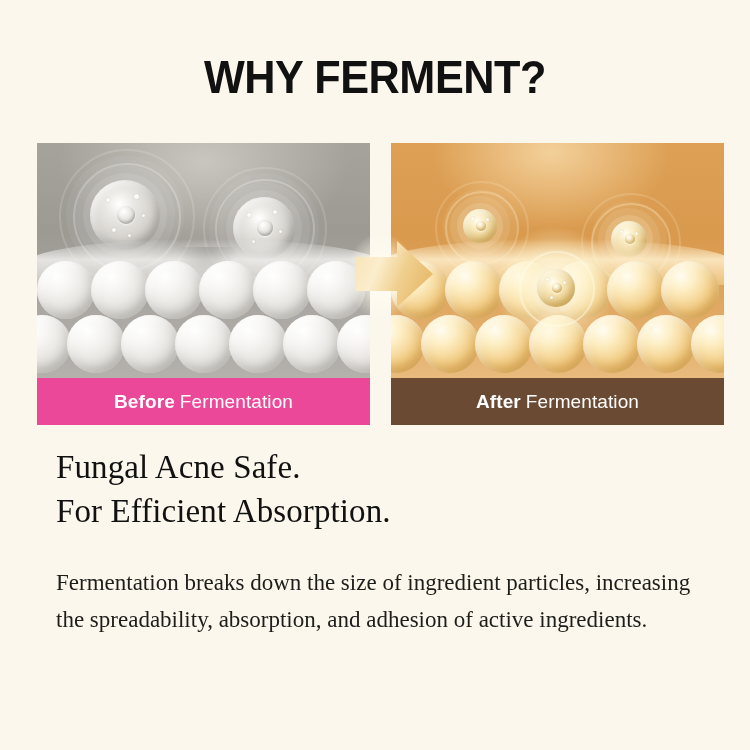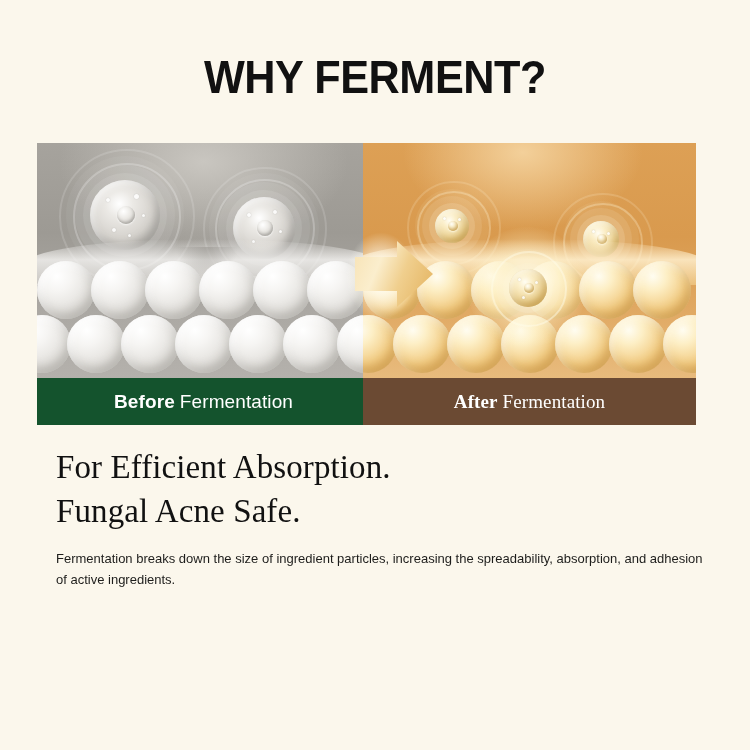--- a/index.html
+++ b/index.html
@@ -41,21 +41,21 @@
     height: 282px;
   }
   .panel {
     position: absolute;
     top: 0;
     width: 333px;
     height: 282px;
     overflow: hidden;
   }
   .panel-before { left: 0; }
-  .panel-after  { left: 326px; font-family: Liberation Serif, serif; }
+  .panel-after  { left: 354px; }
 
   .panel-art {
     position: absolute;
     left: 0; top: 0;
     width: 100%;
     height: 235px;
     overflow: hidden;
   }
 
   
@@ -204,21 +204,21 @@
     bottom: 0;
     width: 100%;
     height: 47px;
     display: flex;
     align-items: center;
     justify-content: center;
     color: #ffffff;
     font-size: 19px;
     letter-spacing: 0.1px;
   }
-  .caption-before { background: #14532d; text-align: center; }
+  .caption-before { background: #ec4899; text-align: center; }
   .caption-after  { background: #6b4a33; }
   .caption b { font-weight: 700; margin-right: 5px; }
   .caption span.light { font-weight: 400; }
 
   
   .arrow-zone {
     position: absolute;
     left: 292px;
     top: 88px;
     width: 120px;
@@ -251,24 +251,24 @@
     font-family: "Liberation Serif", serif;
     font-size: 33px;
     font-weight: 400;
     color: #111111;
     line-height: 1.33;
     letter-spacing: 0.1px;
   }
   .body-copy {
     position: absolute;
     left: 56px;
-    top: 548px;
+    top: 564px;
     width: 660px;
-    font-family: Liberation Sans, sans-serif;
-    font-size: 13px;
+    font-family: Liberation Serif, serif;
+    font-size: 23px;
     color: #1d1d1b;
     line-height: 1.62;
   }
   .body-copy p { margin: 0; }
   .body-copy p + p { margin-top: 4px; }
 </style>
 </head>
 <body>
 
 <div class="page-title">WHY FERMENT?</div>
@@ -396,19 +396,19 @@
           <stop offset="70%" stop-color="#f0cf8e"></stop>
           <stop offset="100%" stop-color="#e8bd70"></stop>
         </linearGradient>
       </defs>
       <polygon points="0,18 42,18 42,2 78,35 42,68 42,52 0,52" fill="url(#arrGrad)"></polygon>
     </svg>
   </div>
 </div>
 
 <div class="headline">
+  <div>Fungal Acne Safe.</div>
   <div>For Efficient Absorption.</div>
-  <div>Fungal Acne Safe.</div>
 </div>
 
 <div class="body-copy">
   <p>Fermentation breaks down the size of ingredient particles, increasing the spreadability, absorption, and adhesion of active ingredients.</p>
 </div>
 
 </body></html>

